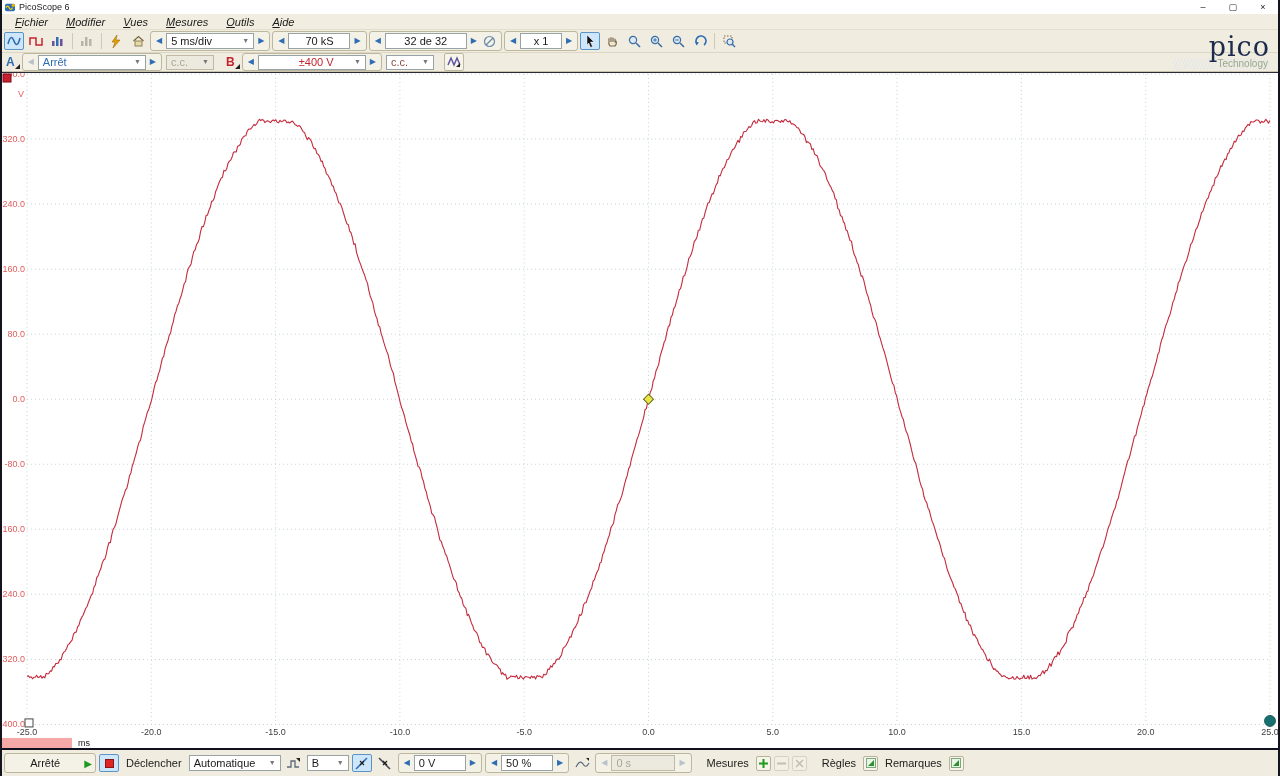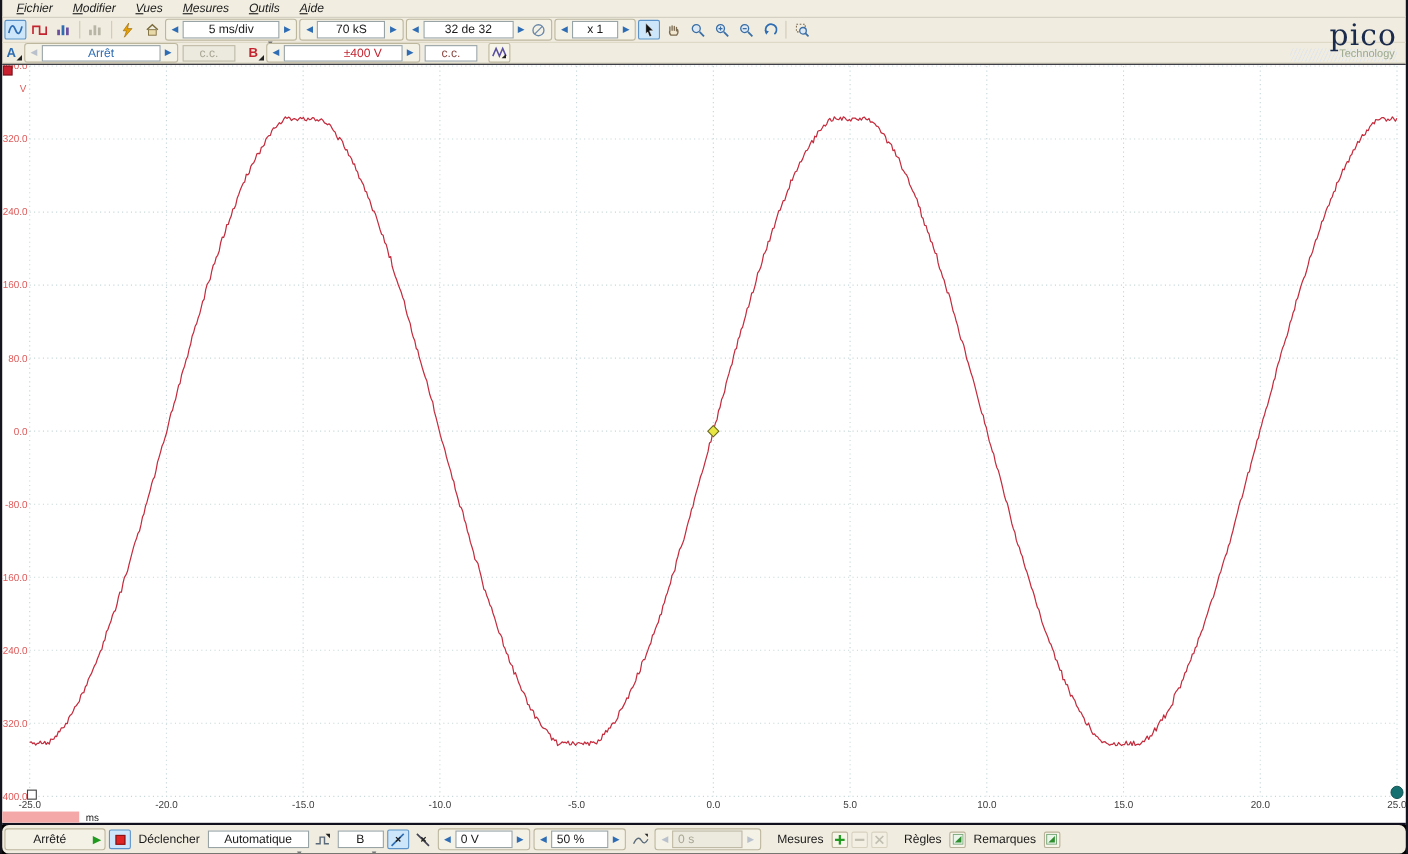--- a/index.html
+++ b/index.html
@@ -26,52 +26,65 @@
   .ibtn.sel { background:#cde6fa; border-color:#5c93c9; }
   .ibtn.sm { min-width:17px; height:16px; }
   .sep { width:1px; height:16px; background:#cfcab6; margin:0 2px; }
   .grp { display:flex; align-items:center; gap:2px; border:1px solid #bdb79e; border-radius:3px; background:#f4f1e6; padding:1px 3px; height:20px; }
   .tb2 .grp { height:18px; }
   .arrow { font-size:8px; color:#2e6db4; padding:0 2px; line-height:14px; }
   .arrow.dis { color:#b9c2cc; }
   .field { background:#fff; border:1px solid #98a3a6; height:16px; line-height:14px; padding:0 4px; display:flex; align-items:center; justify-content:center; }
   .tb2 .field { height:15px; }
   .dd .caret { margin-left:auto; font-size:7px; color:#777; padding-left:5px; }
-  .dd { justify-content:flex-start;flex-direction:column; }
+  .dd { justify-content:flex-start; }
   .dd.disabled { background:#eceadf; color:#a9a694; border-color:#bfbaa6; }
   .chlabel { font-weight:bold; font-size:12px; position:relative; padding:0 3px 0 2px; }
   .chlabel::after { content:""; position:absolute; right:-2px; bottom:0; border-left:5px solid transparent; border-bottom:5px solid #222; }
   .blue { color:#2e6db4; } .red { color:#c3242f;margin-left:36px; }
 
   
   .logo { position:absolute; right:8px; top:3px; text-align:right; line-height:1; }
   .logo .brand { font-family:"DejaVu Serif", serif; font-size:27px; color:#1b2b4d; letter-spacing:1px;margin-left:36px; }
   .logo .sub { font-size:10px; color:#9aa88c; margin-top:-2px;
     background:repeating-linear-gradient(115deg, transparent 0 2px, #e3e7ea 2px 3px); padding:1px 2px; }
 
   
   .scope { flex:1 1 auto; background:#fff; border-top:1px solid #2a2a33; border-bottom:2px solid #10101e; position:relative; }
   .scope svg { position:absolute; inset:0; width:100%; height:100%; }
 
   
-  .bottombar { height:26px; background:#f0ecdf; display:flex; align-items:center; gap:3px; padding:0 2px; flex:0 0 auto;border-radius:6px; }
+  .bottombar { height:26px; background:#f0ecdf; display:flex; align-items:center; gap:3px; padding:0 2px; flex:0 0 auto; }
   .status-box { width:92px; justify-content:space-between; }
   .playtri { color:#1f9a1f; font-size:10px; }
   .stopbtn { background:#cde6fa; border:1px solid #5c93c9; }
   .stopsq { width:9px; height:9px; background:#e02424; border:1px solid #8c1414; }
   .lbl { padding:0 4px; }
   .minibtn { width:15px; height:15px; border:1px solid #b9b29a; border-radius:2px; background:#f7f4ea; display:flex; align-items:center; justify-content:center; font-size:9px; }
   .minibtn.dis { opacity:.45; }
   svg.icon { display:block; }
 </style>
 </head>
 <body>
 
 <div class="win">
 
+  <div class="titlebar">
+    <svg class="ticon icon" viewBox="0 0 12 12">
+      <rect x="0" y="2" width="12" height="9" rx="2" fill="#2e6db4"></rect>
+      <path d="M1,7 Q3,3 5,7 T9,7" stroke="#ffd700" stroke-width="1.4" fill="none"></path>
+      <circle cx="10" cy="4" r="2" fill="#e8b400"></circle>
+    </svg>
+    <span>PicoScope 6</span>
+    <div class="winbtns">
+      <span class="winbtn">–</span>
+      <span class="winbtn">▢</span>
+      <span class="winbtn">×</span>
+    </div>
+  </div>
 
   <div class="menubar" id="menubar">
       <span class="mi"><u>F</u>ichier</span>
       <span class="mi"><u>M</u>odifier</span>
       <span class="mi"><u>V</u>ues</span>
       <span class="mi"><u>M</u>esures</span>
       <span class="mi"><u>O</u>utils</span>
       <span class="mi"><u>A</u>ide</span>
     </div>
 

